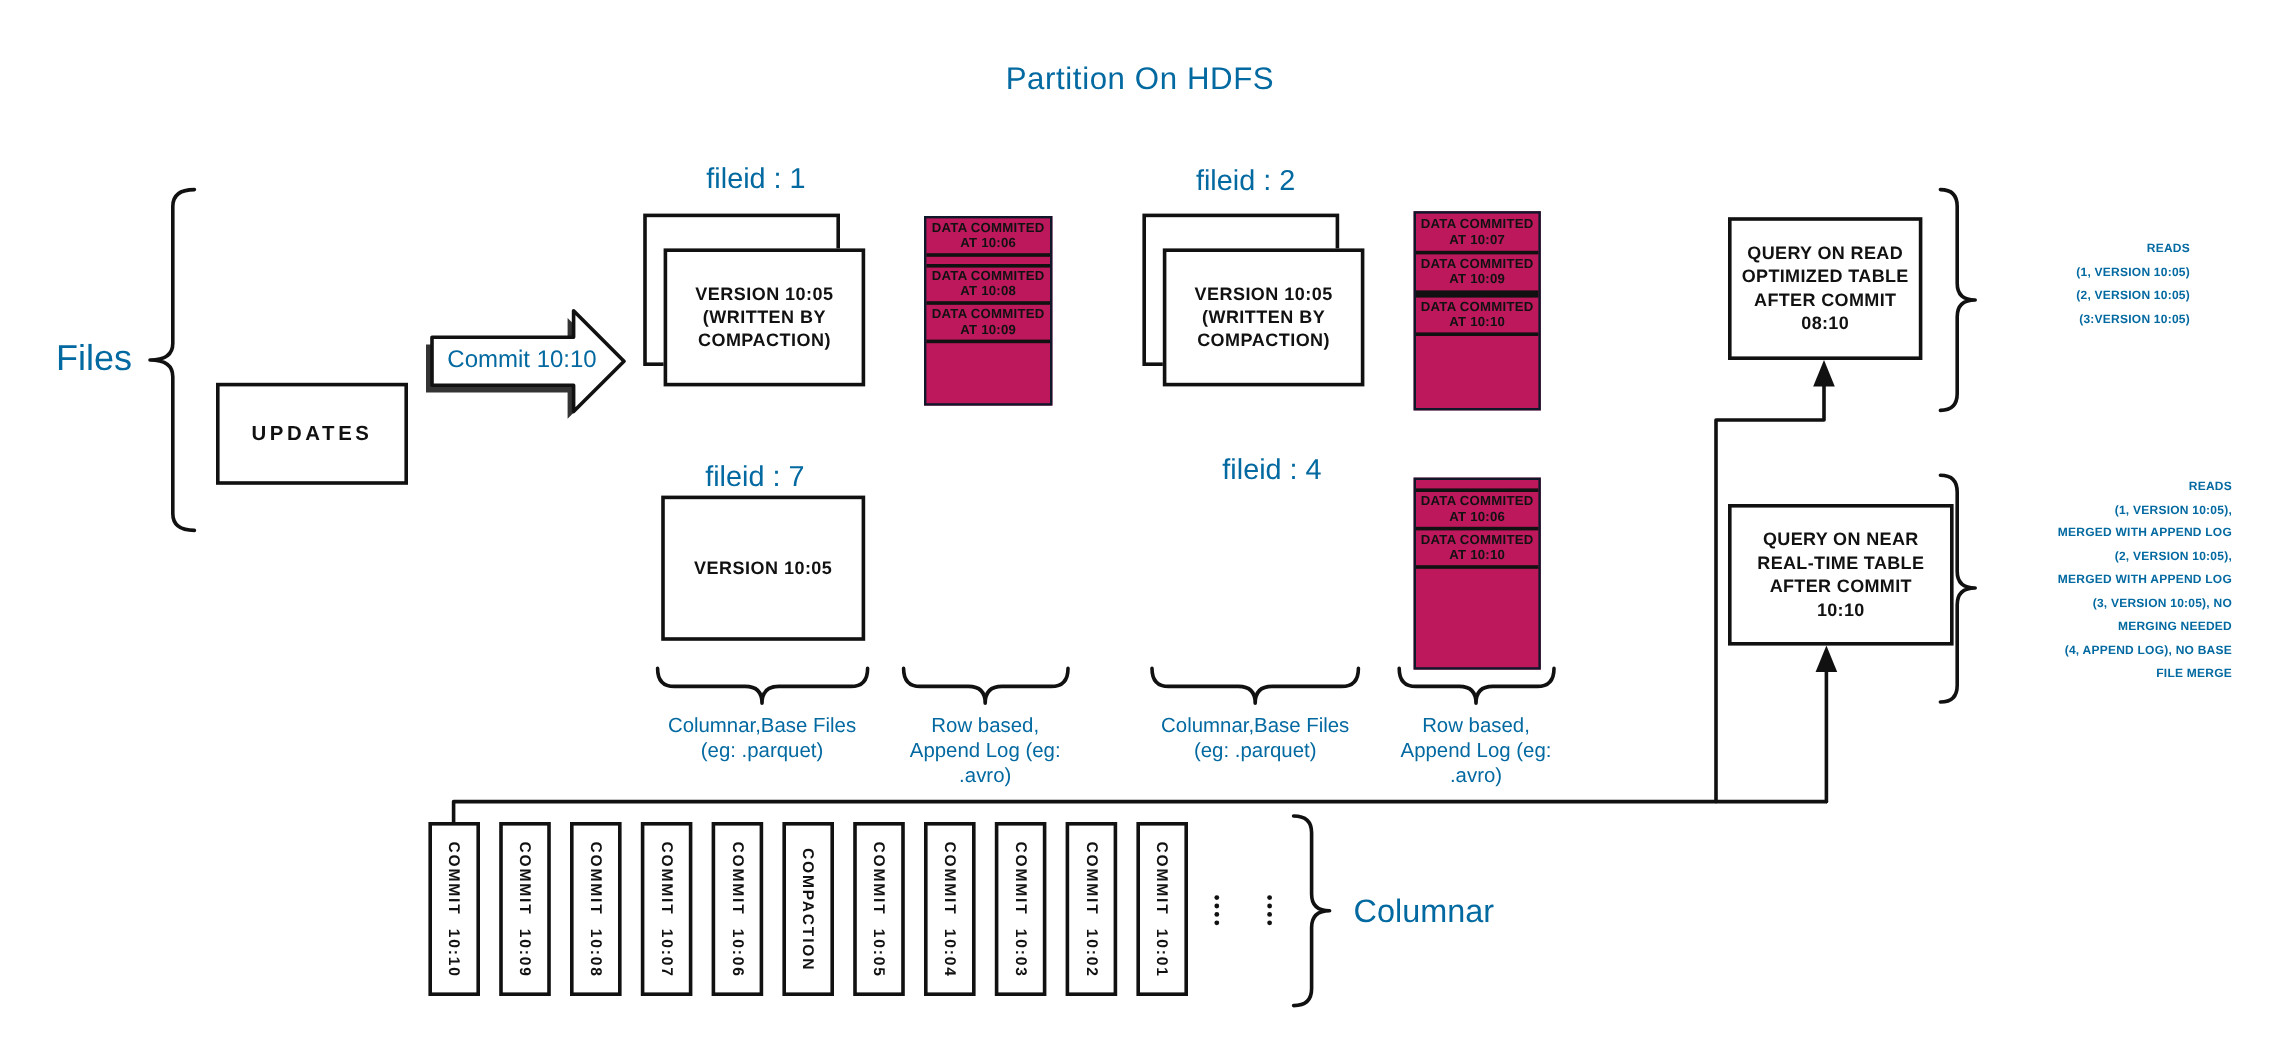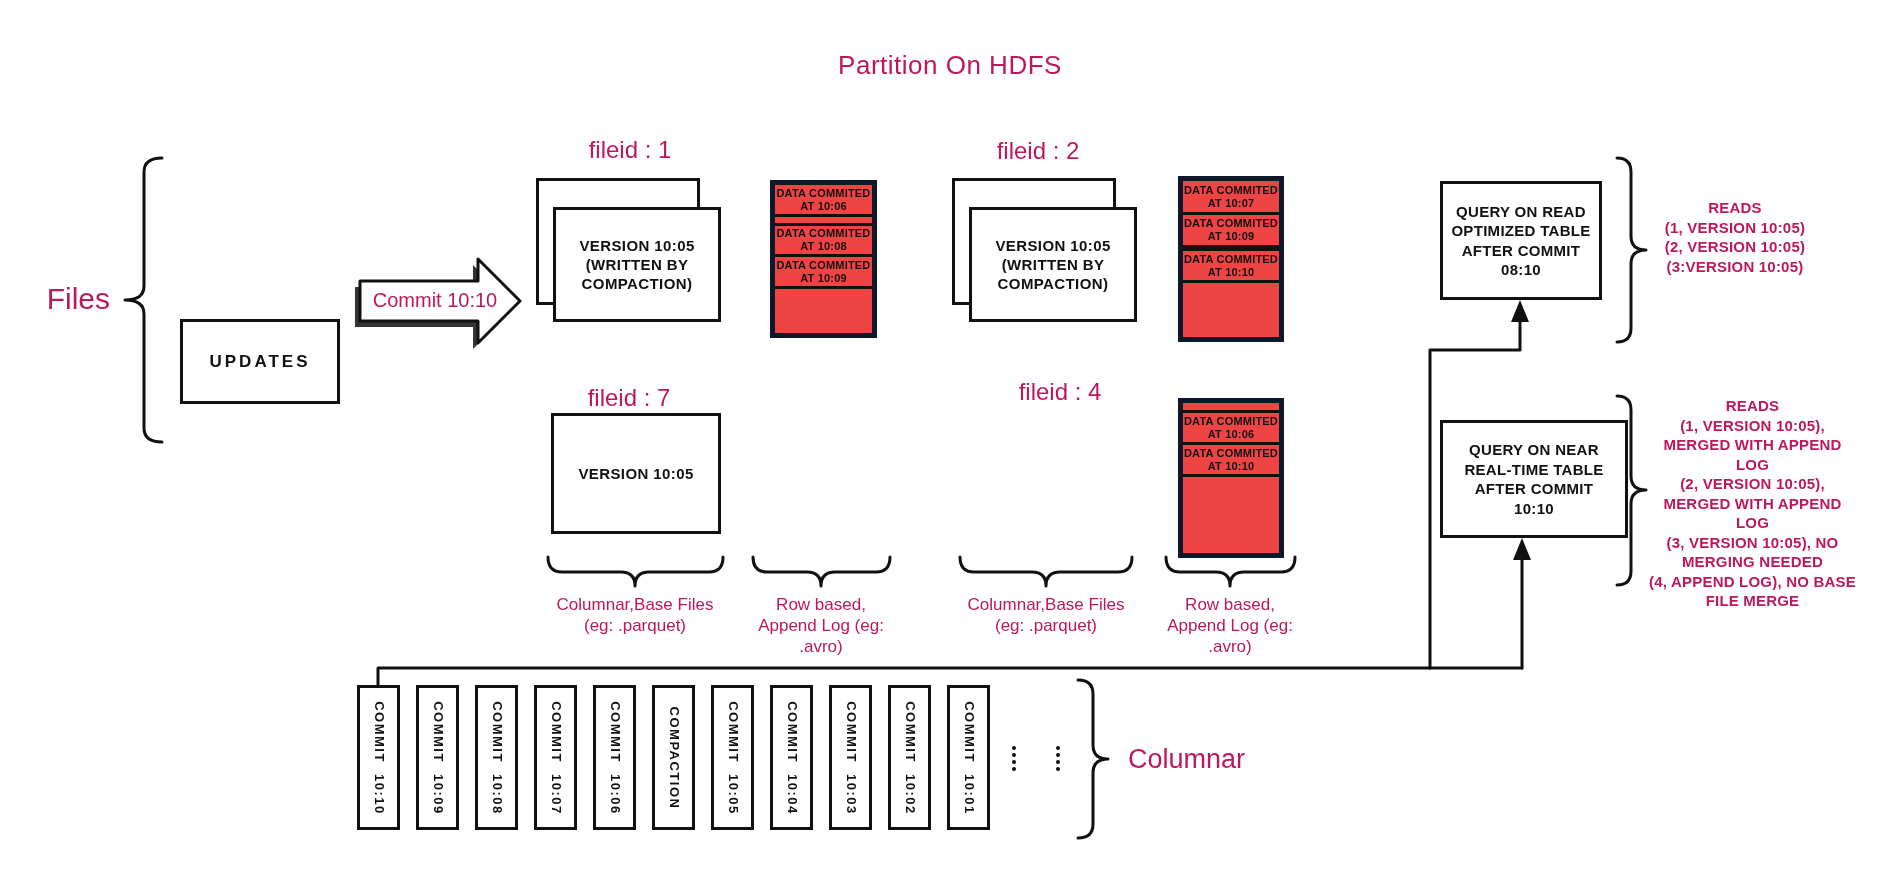--- a/index.html
+++ b/index.html
@@ -2,34 +2,34 @@
 <html><head>
 <meta charset="utf-8">
 <style>
   html,body { margin:0; padding:0; background:#fff; }
   #stage { position:relative; width:1900px; height:880px; background:#ffffff;
            font-family:"Liberation Sans", sans-serif; color:#111; overflow:hidden; }
   svg.overlay { position:absolute; left:0; top:0; pointer-events:none; }
   .box { position:absolute; border:3px solid #111; background:#fff; box-sizing:border-box; }
   .cf  { display:flex; align-items:center; justify-content:center; text-align:center; }
   .pre { white-space:pre-line; }
-  .txt { position:absolute; color:#be185d; }
+  .txt { position:absolute; color:#0369a1; }
   .title { font-size:26px; letter-spacing:0.5px; }
   .fileid { font-size:24px; }
   .verstxt { font-weight:700; font-size:15px; line-height:19px; letter-spacing:0.4px; }
   .bigcap { font-weight:700; font-size:17px; letter-spacing:3px; }
-  .logbox { position:absolute; border:5px solid #0f172a; background:#ef4444; box-sizing:border-box; }
+  .logbox { position:absolute; border:2px solid #0f172a; background:#be185d; box-sizing:border-box; }
   .logcell { position:absolute; left:0; right:0; border-bottom:3px solid #111;
              display:flex; align-items:center; justify-content:center; text-align:center;
              font-weight:700; font-size:11px; line-height:13px; white-space:pre-line;
              box-sizing:border-box; letter-spacing:0.2px; }
   .logsep { position:absolute; left:0; right:0; border-bottom:3px solid #111; box-sizing:border-box; }
   .collbl { font-size:17px; line-height:21px; text-align:center; }
   .qrytxt { font-weight:700; font-size:15px; line-height:19.5px; letter-spacing:0.3px; }
-  .readstxt { font-weight:700; font-size:15px; line-height:19.5px; text-align:center; letter-spacing:0.2px; }
+  .readstxt { font-weight:700; font-size:10px; line-height:19.5px; text-align:right; letter-spacing:0.2px; }
   .tbox { position:absolute; top:685px; width:43px; height:145px; border:3px solid #111;
           background:#fff; box-sizing:border-box; }
   .tbox span { position:absolute; left:50%; top:50%; transform:translate(-50%,-50%) rotate(90deg);
                white-space:nowrap; font-weight:700; font-size:13px; letter-spacing:1.5px; word-spacing:6px; }
   .arrlbl { font-size:20px; }
   .tl-label { font-size:27px; }
   .upsert { font-size:30px; text-align:right; }
 </style>
 </head>
 <body>

